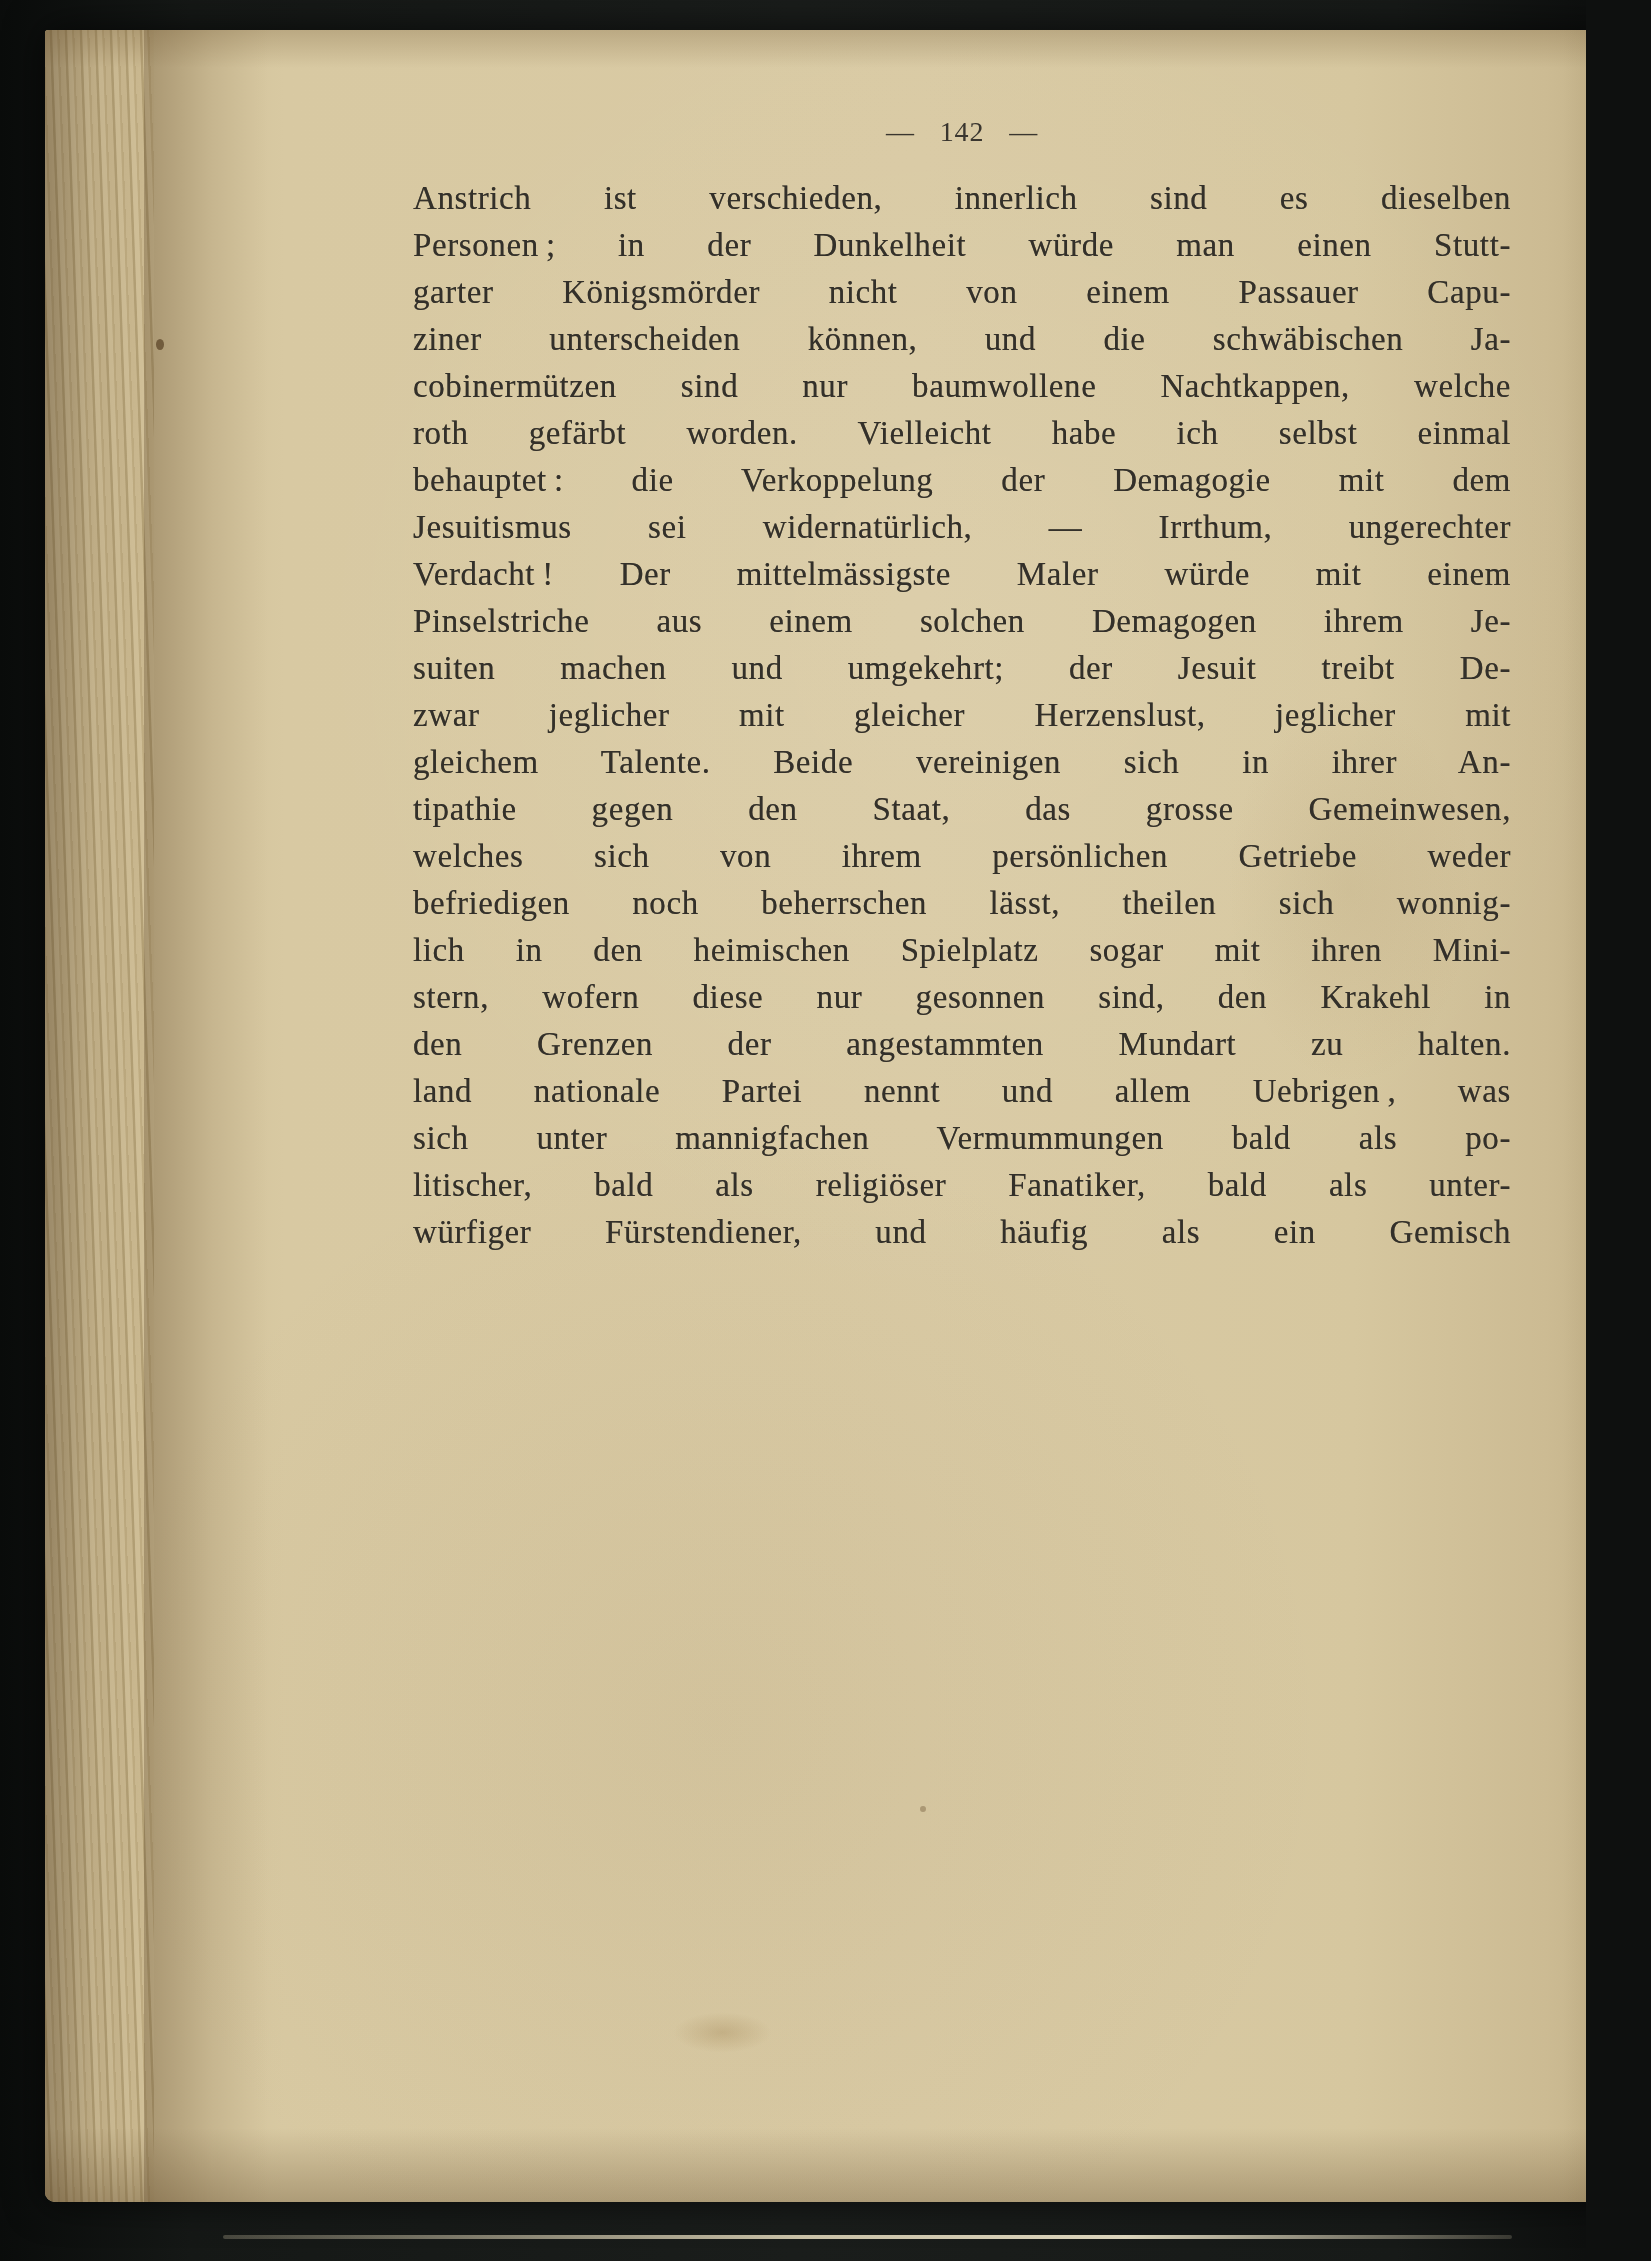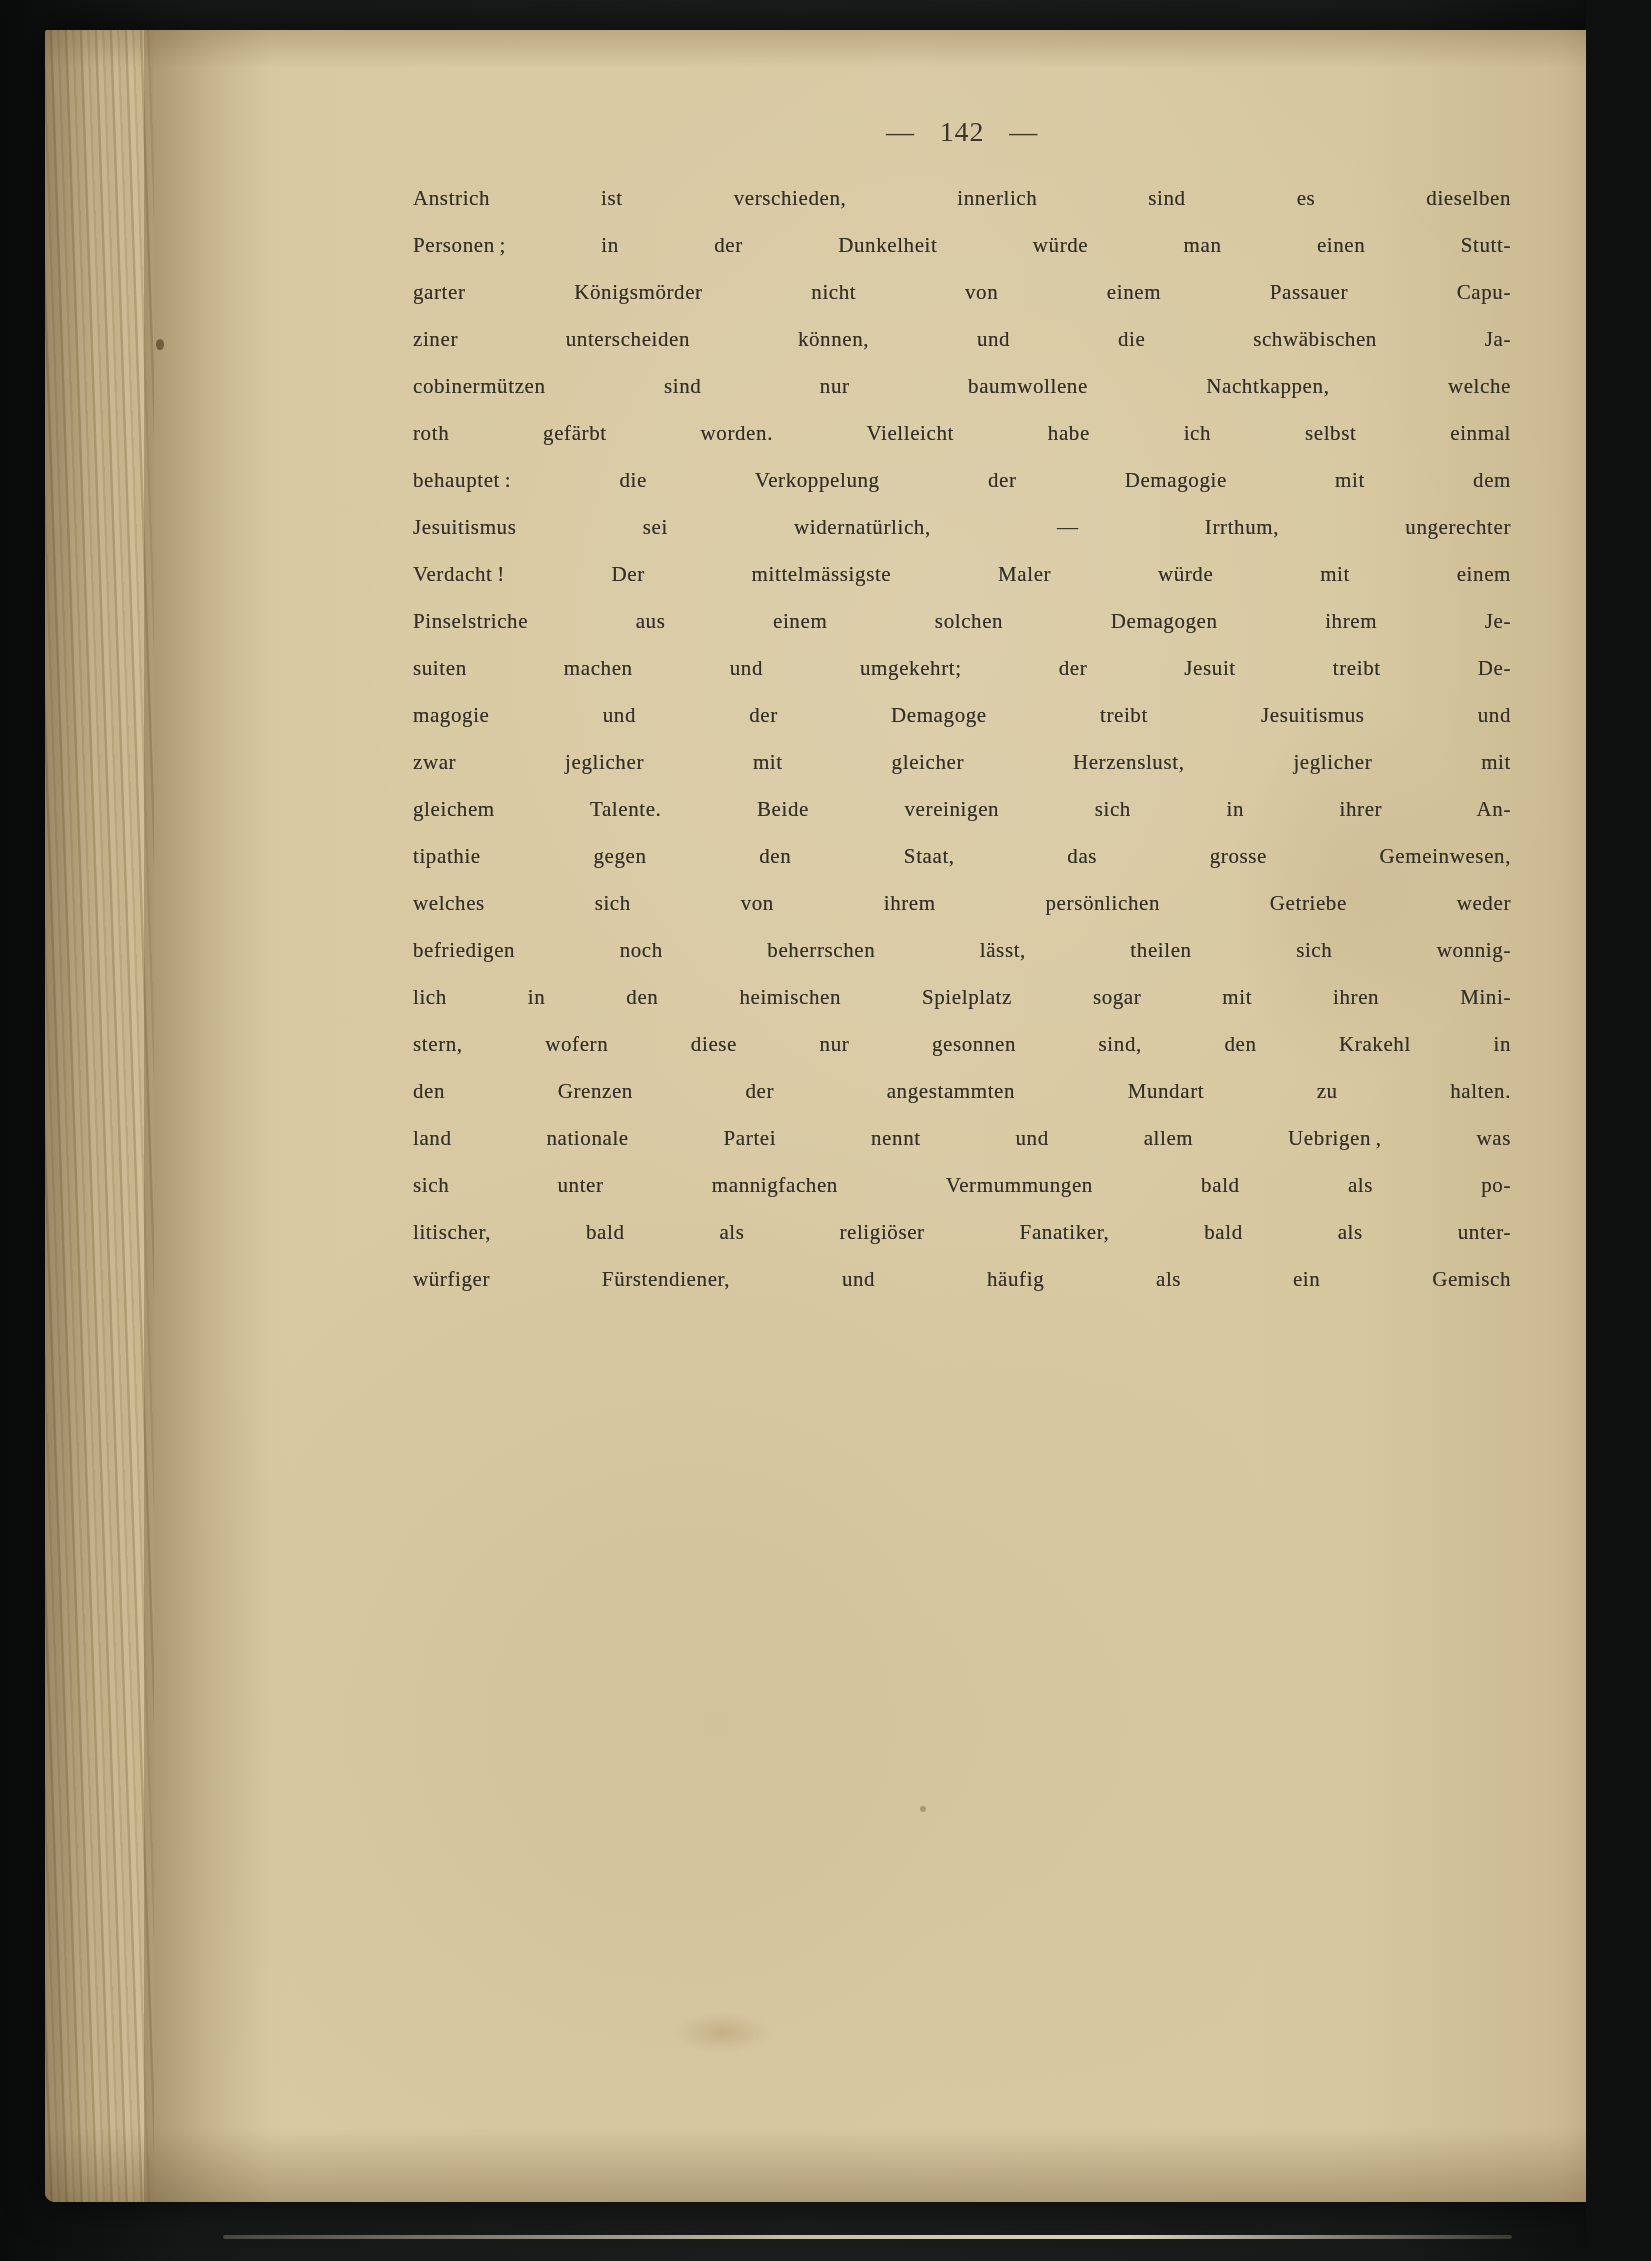--- a/index.html
+++ b/index.html
@@ -90,21 +90,21 @@
   }
   .page-header .page-num {
     margin: 0 25px;
   }
   .text-block {
     margin-top: 26.4px;
   }
   .text-line {
     height: 47px;
     line-height: 47px;
-    font-size: 21px;
+    font-size: 33px;
     letter-spacing: 0.6px;
     word-spacing: 1.7px;
     color: var(--ink, #33302a);
     text-align: justify;
     text-align-last: justify;
     -moz-text-align-last: justify;
     white-space: nowrap;
     text-shadow: 0 0 0.4px rgba(40,36,28,0.55);
   }
   .stain {
@@ -170,21 +170,20 @@
           <div class="text-line">Personen ; in der Dunkelheit würde man einen Stutt-</div>
           <div class="text-line">garter Königsmörder nicht von einem Passauer Capu-</div>
           <div class="text-line">ziner unterscheiden können, und die schwäbischen Ja-</div>
           <div class="text-line">cobinermützen sind nur baumwollene Nachtkappen, welche</div>
           <div class="text-line">roth gefärbt worden.  Vielleicht habe ich selbst einmal</div>
           <div class="text-line">behauptet : die Verkoppelung der Demagogie mit dem</div>
           <div class="text-line">Jesuitismus sei widernatürlich, — Irrthum, ungerechter</div>
           <div class="text-line">Verdacht !  Der mittelmässigste Maler würde mit einem</div>
           <div class="text-line">Pinselstriche aus einem solchen Demagogen ihrem Je-</div>
           <div class="text-line">suiten machen und umgekehrt; der Jesuit treibt De-</div>
-          <div class="text-line">magogie und der Demagoge treibt Jesuitismus und</div>
           <div class="text-line">zwar jeglicher mit gleicher Herzenslust, jeglicher mit</div>
           <div class="text-line">gleichem Talente.  Beide vereinigen sich in ihrer An-</div>
           <div class="text-line">tipathie gegen den Staat, das grosse Gemeinwesen,</div>
           <div class="text-line">welches sich von ihrem persönlichen Getriebe weder</div>
           <div class="text-line">befriedigen noch beherrschen lässt, theilen sich wonnig-</div>
           <div class="text-line">lich in den heimischen Spielplatz sogar mit ihren Mini-</div>
           <div class="text-line">stern, wofern diese nur gesonnen sind, den Krakehl in</div>
           <div class="text-line">den Grenzen der angestammten Mundart zu halten.</div>
           <div class="text-line">land nationale Partei nennt und allem Uebrigen , was</div>
           <div class="text-line">sich unter mannigfachen Vermummungen bald als po-</div>

